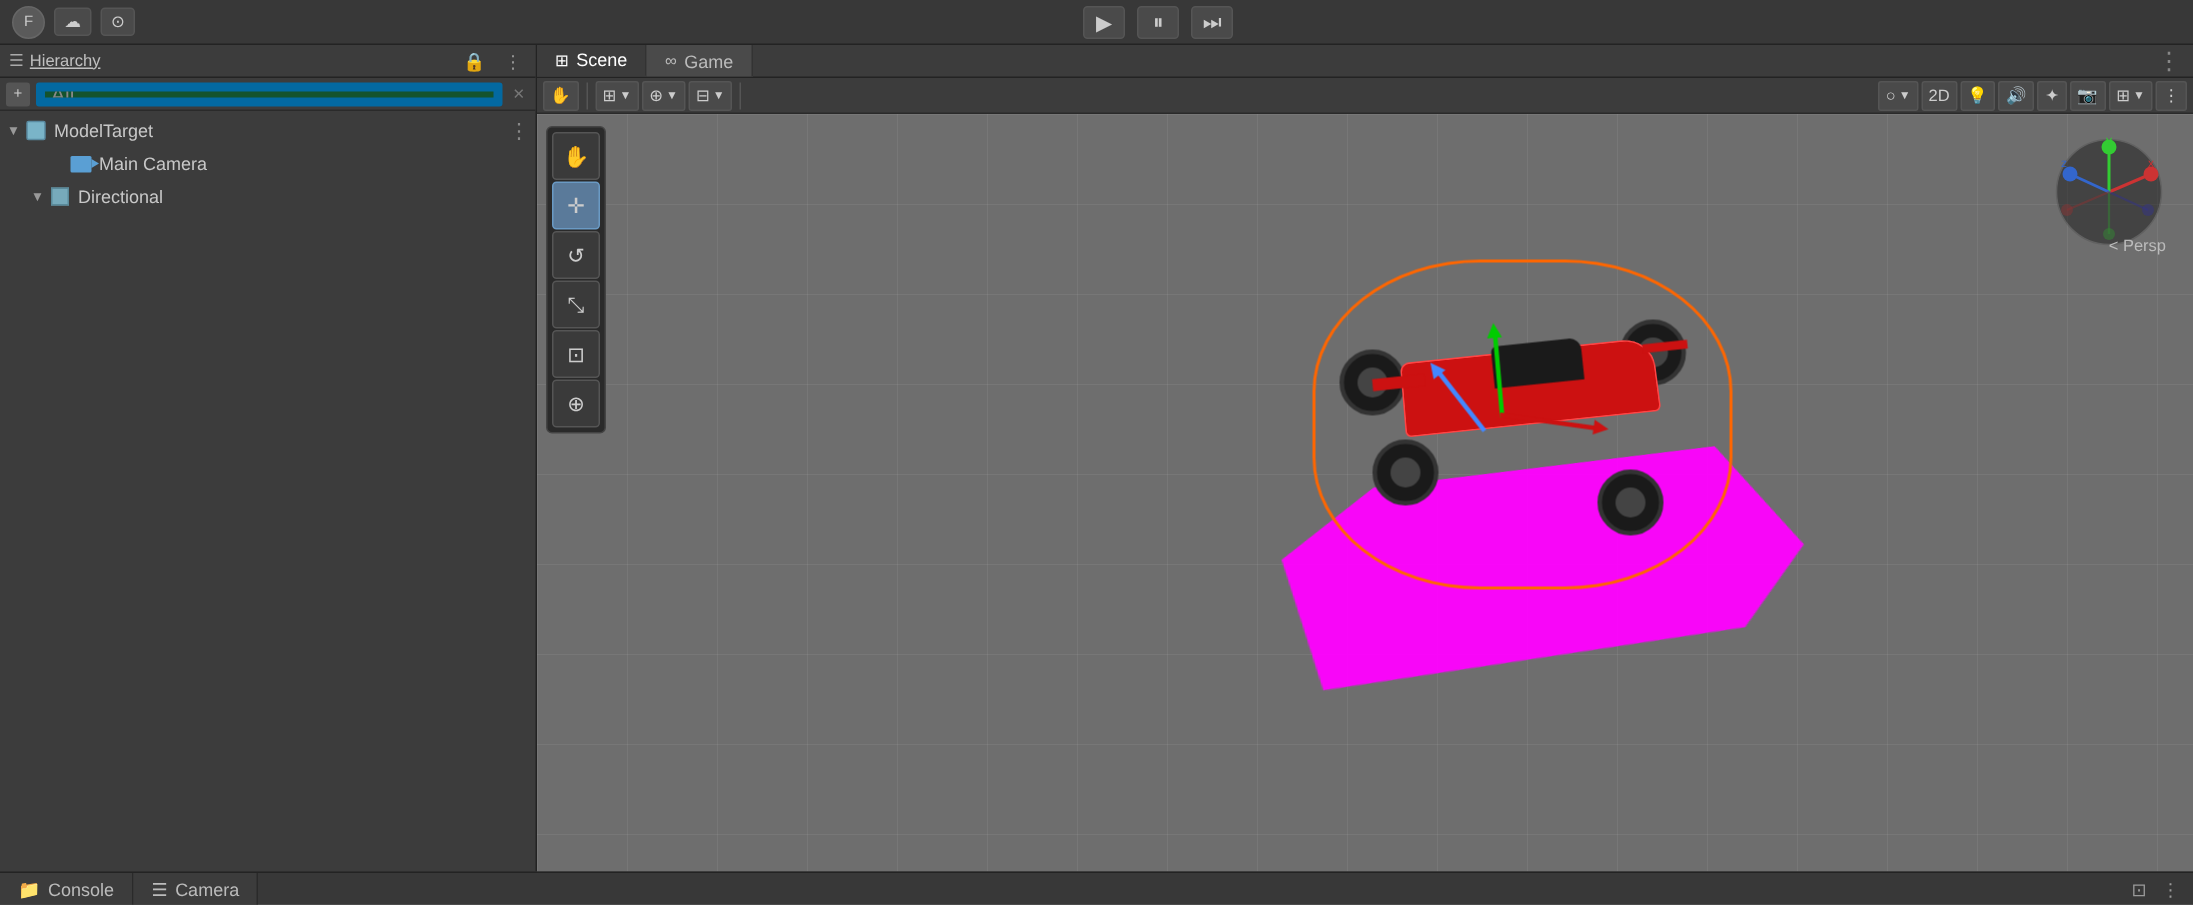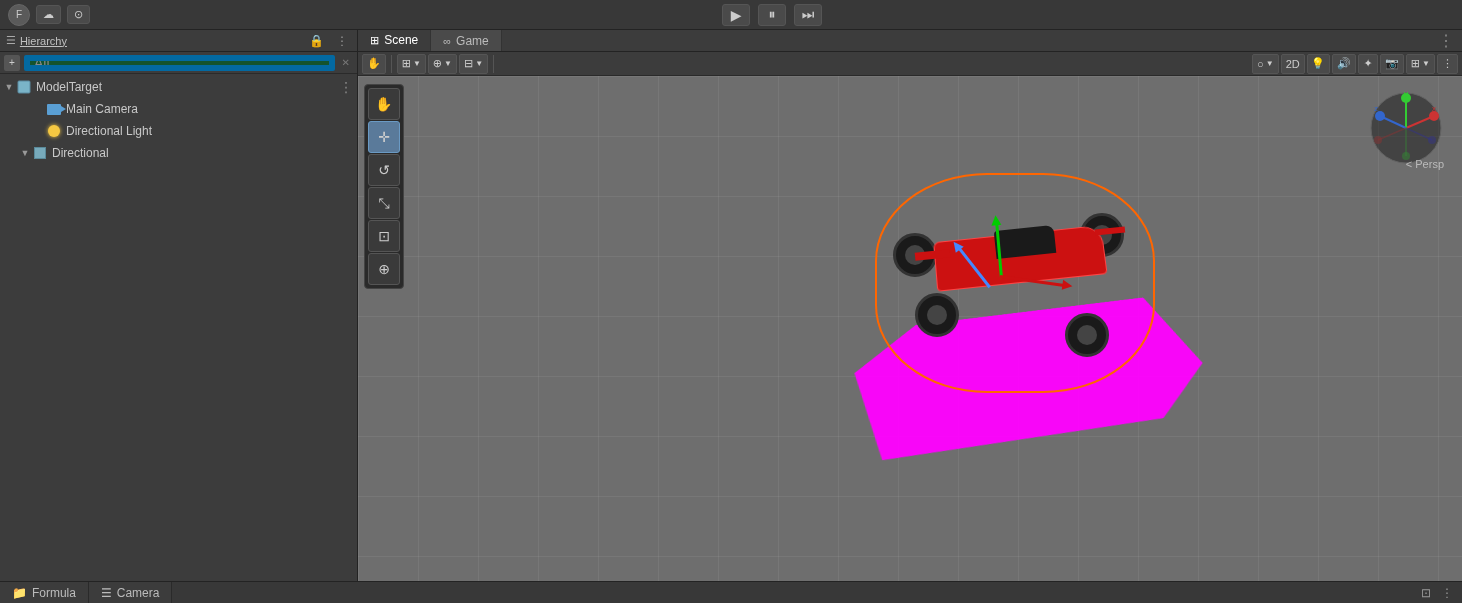--- a/index.html
+++ b/index.html
@@ -492,29 +492,20 @@
       <div class="h-item" style="padding-left:4px;">
         <div class="h-item-indent" style="display:flex;align-items:center;flex:1;padding-left:28px;">
           <span class="arrow"></span>
           <span class="h-icon">
             <div class="cam-icon"></div>
           </span>
           <span class="h-item-label">Main Camera</span>
         </div>
       </div>
 
-      <div class="h-item" style="padding-left:4px;">
-        <div class="h-item-indent" style="display:flex;align-items:center;flex:1;padding-left:28px;">
-          <span class="arrow"></span>
-          <span class="h-icon">
-            <div class="light-icon"></div>
-          </span>
-          <span class="h-item-label">Directional Light</span>
-        </div>
-      </div>
 
       <div class="h-item" style="padding-left:4px;">
         <div class="h-item-indent" style="display:flex;align-items:center;flex:1;padding-left:14px;">
           <span class="arrow">▼</span>
           <span class="h-icon">
             <div class="cube-icon"></div>
           </span>
           <span class="h-item-label">Directional</span>
         </div>
       </div>
@@ -667,21 +658,21 @@
         <div class="gizmo-label" style="position:absolute;bottom:-2px;right:2px;font-size:11px;color:#bbb;">&lt; Persp</div>
       </div>
 
     </div>
   </div>
 </div>
 
 <div class="bottom-bar">
   <div class="bottom-tab">
     <span>📁</span>
-    <span>Formula</span>
+    <span>Console</span>
   </div>
   <div class="bottom-tab">
     <span>☰</span>
     <span>Camera</span>
   </div>
   <div class="bottom-right">
     <span class="icon-btn">⊡</span>
     <span class="icon-btn">⋮</span>
   </div>
 </div>

